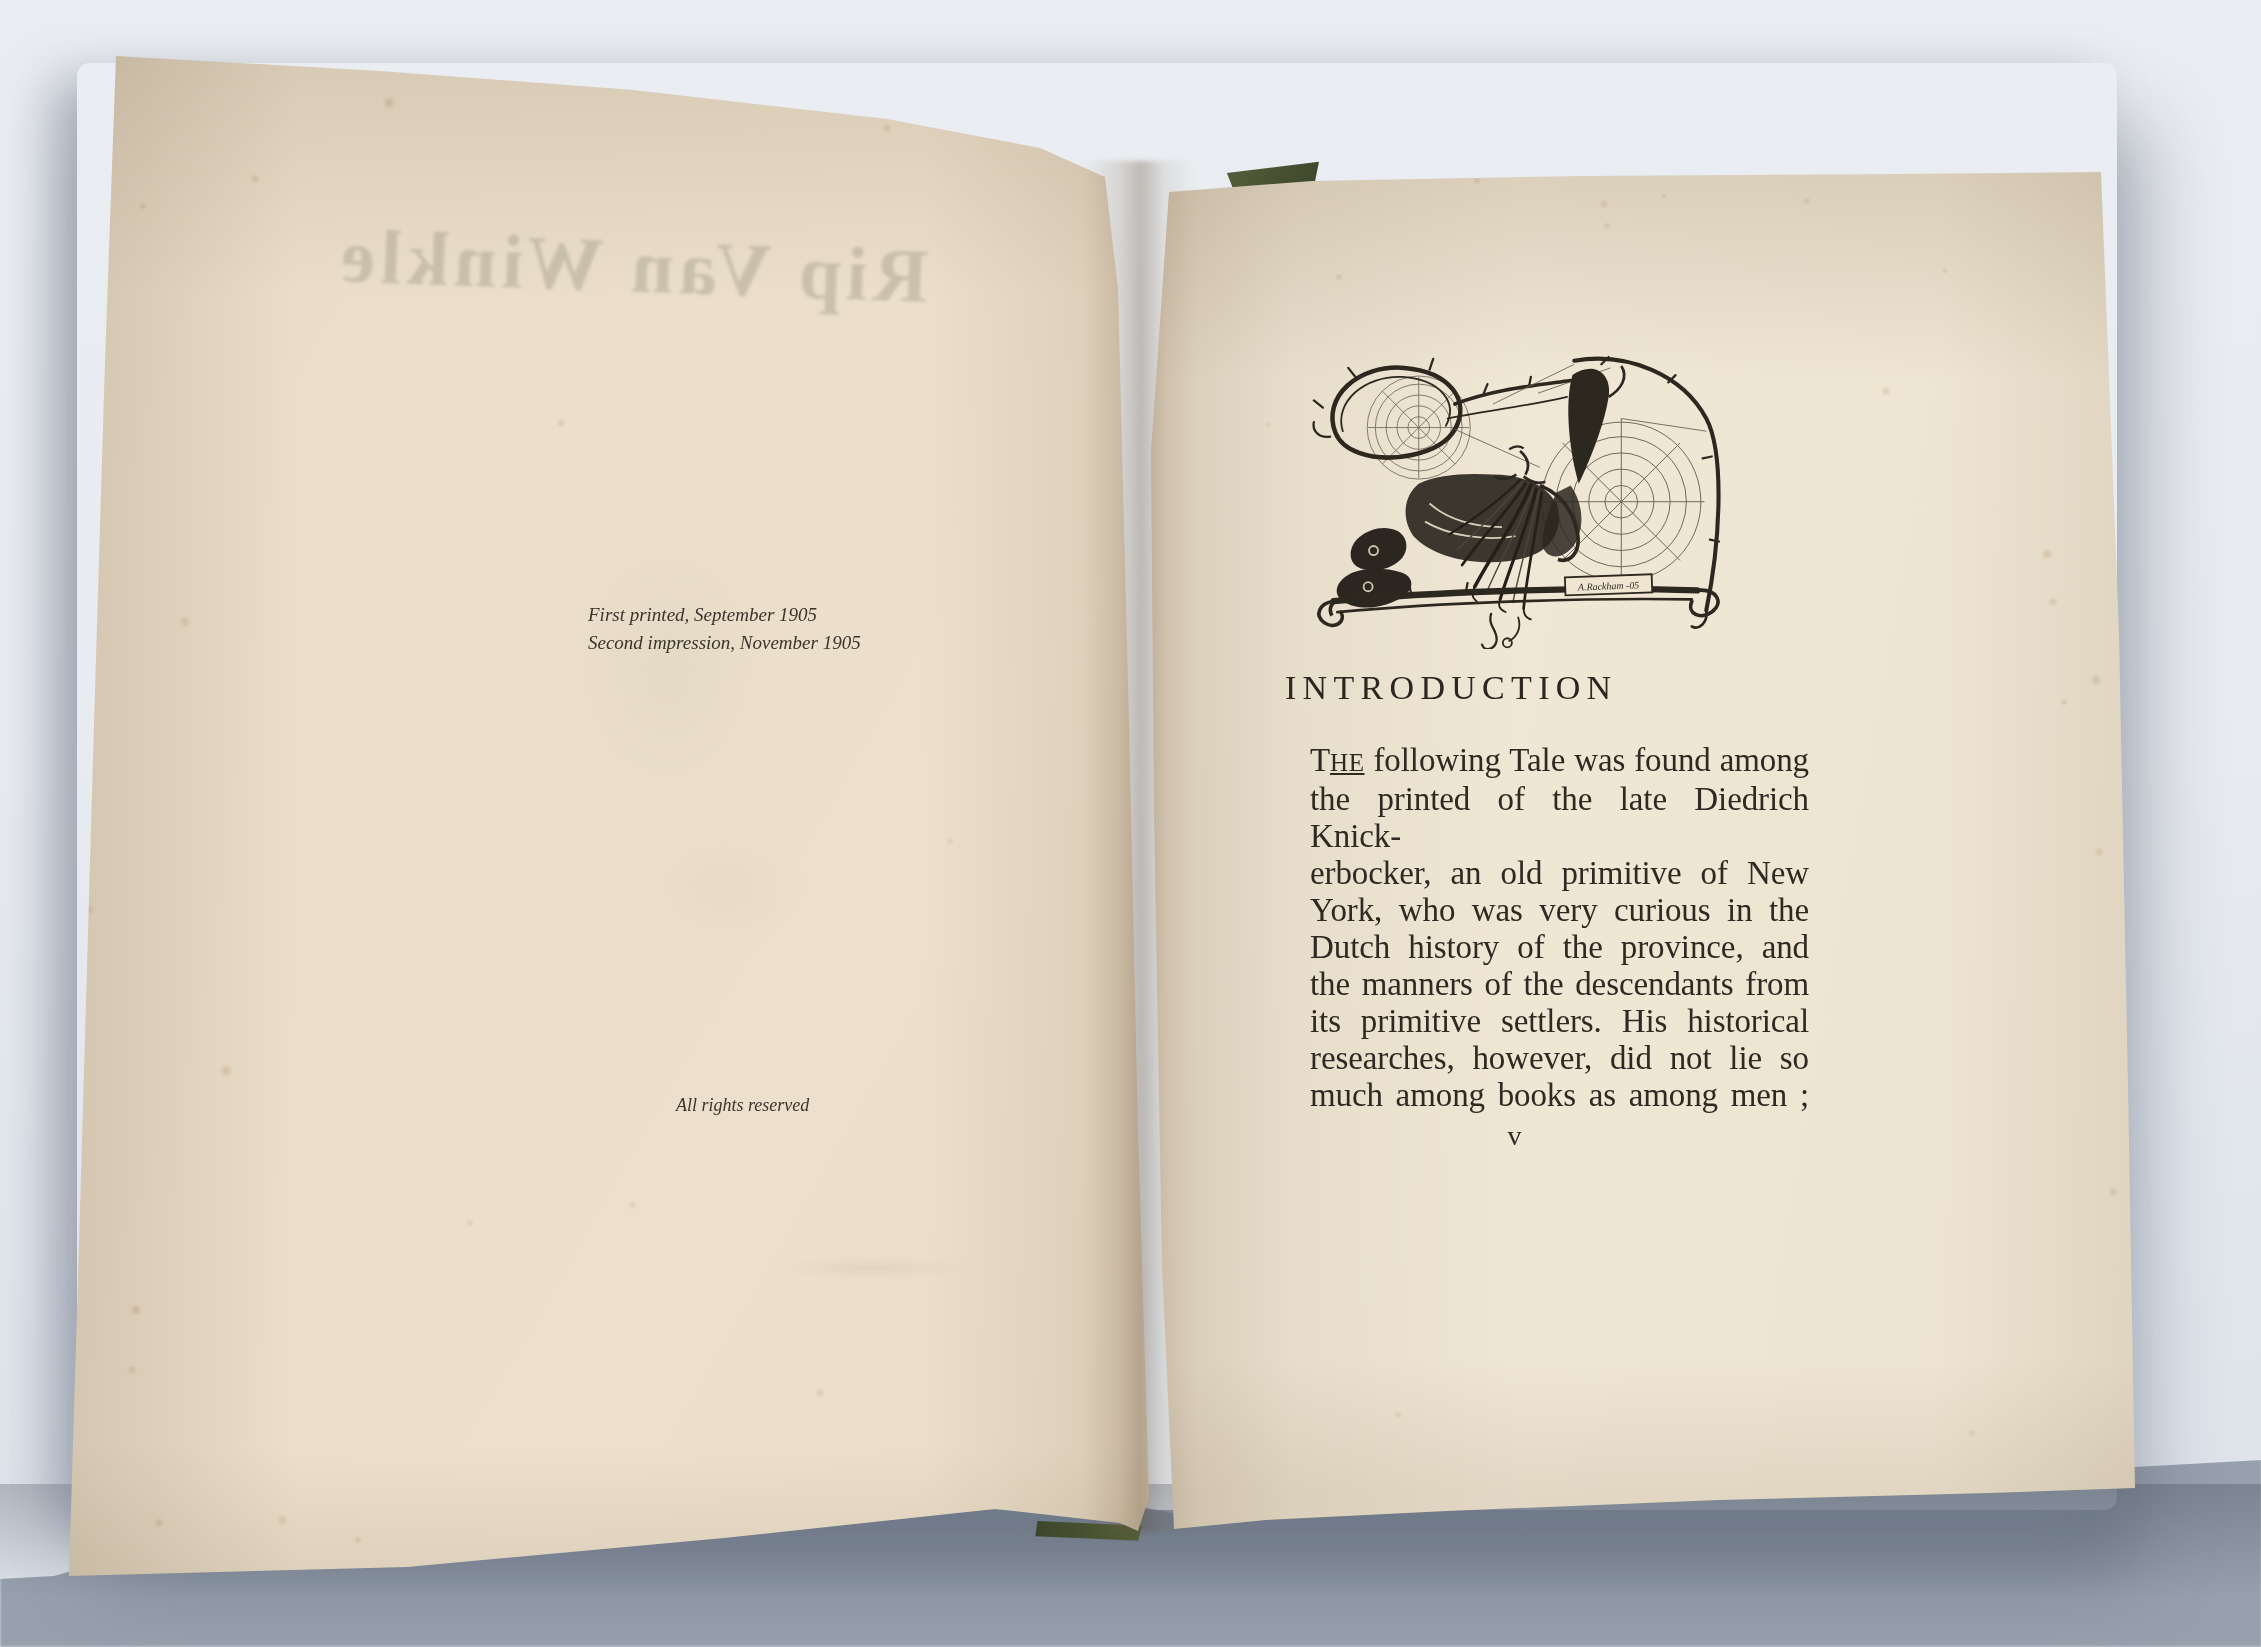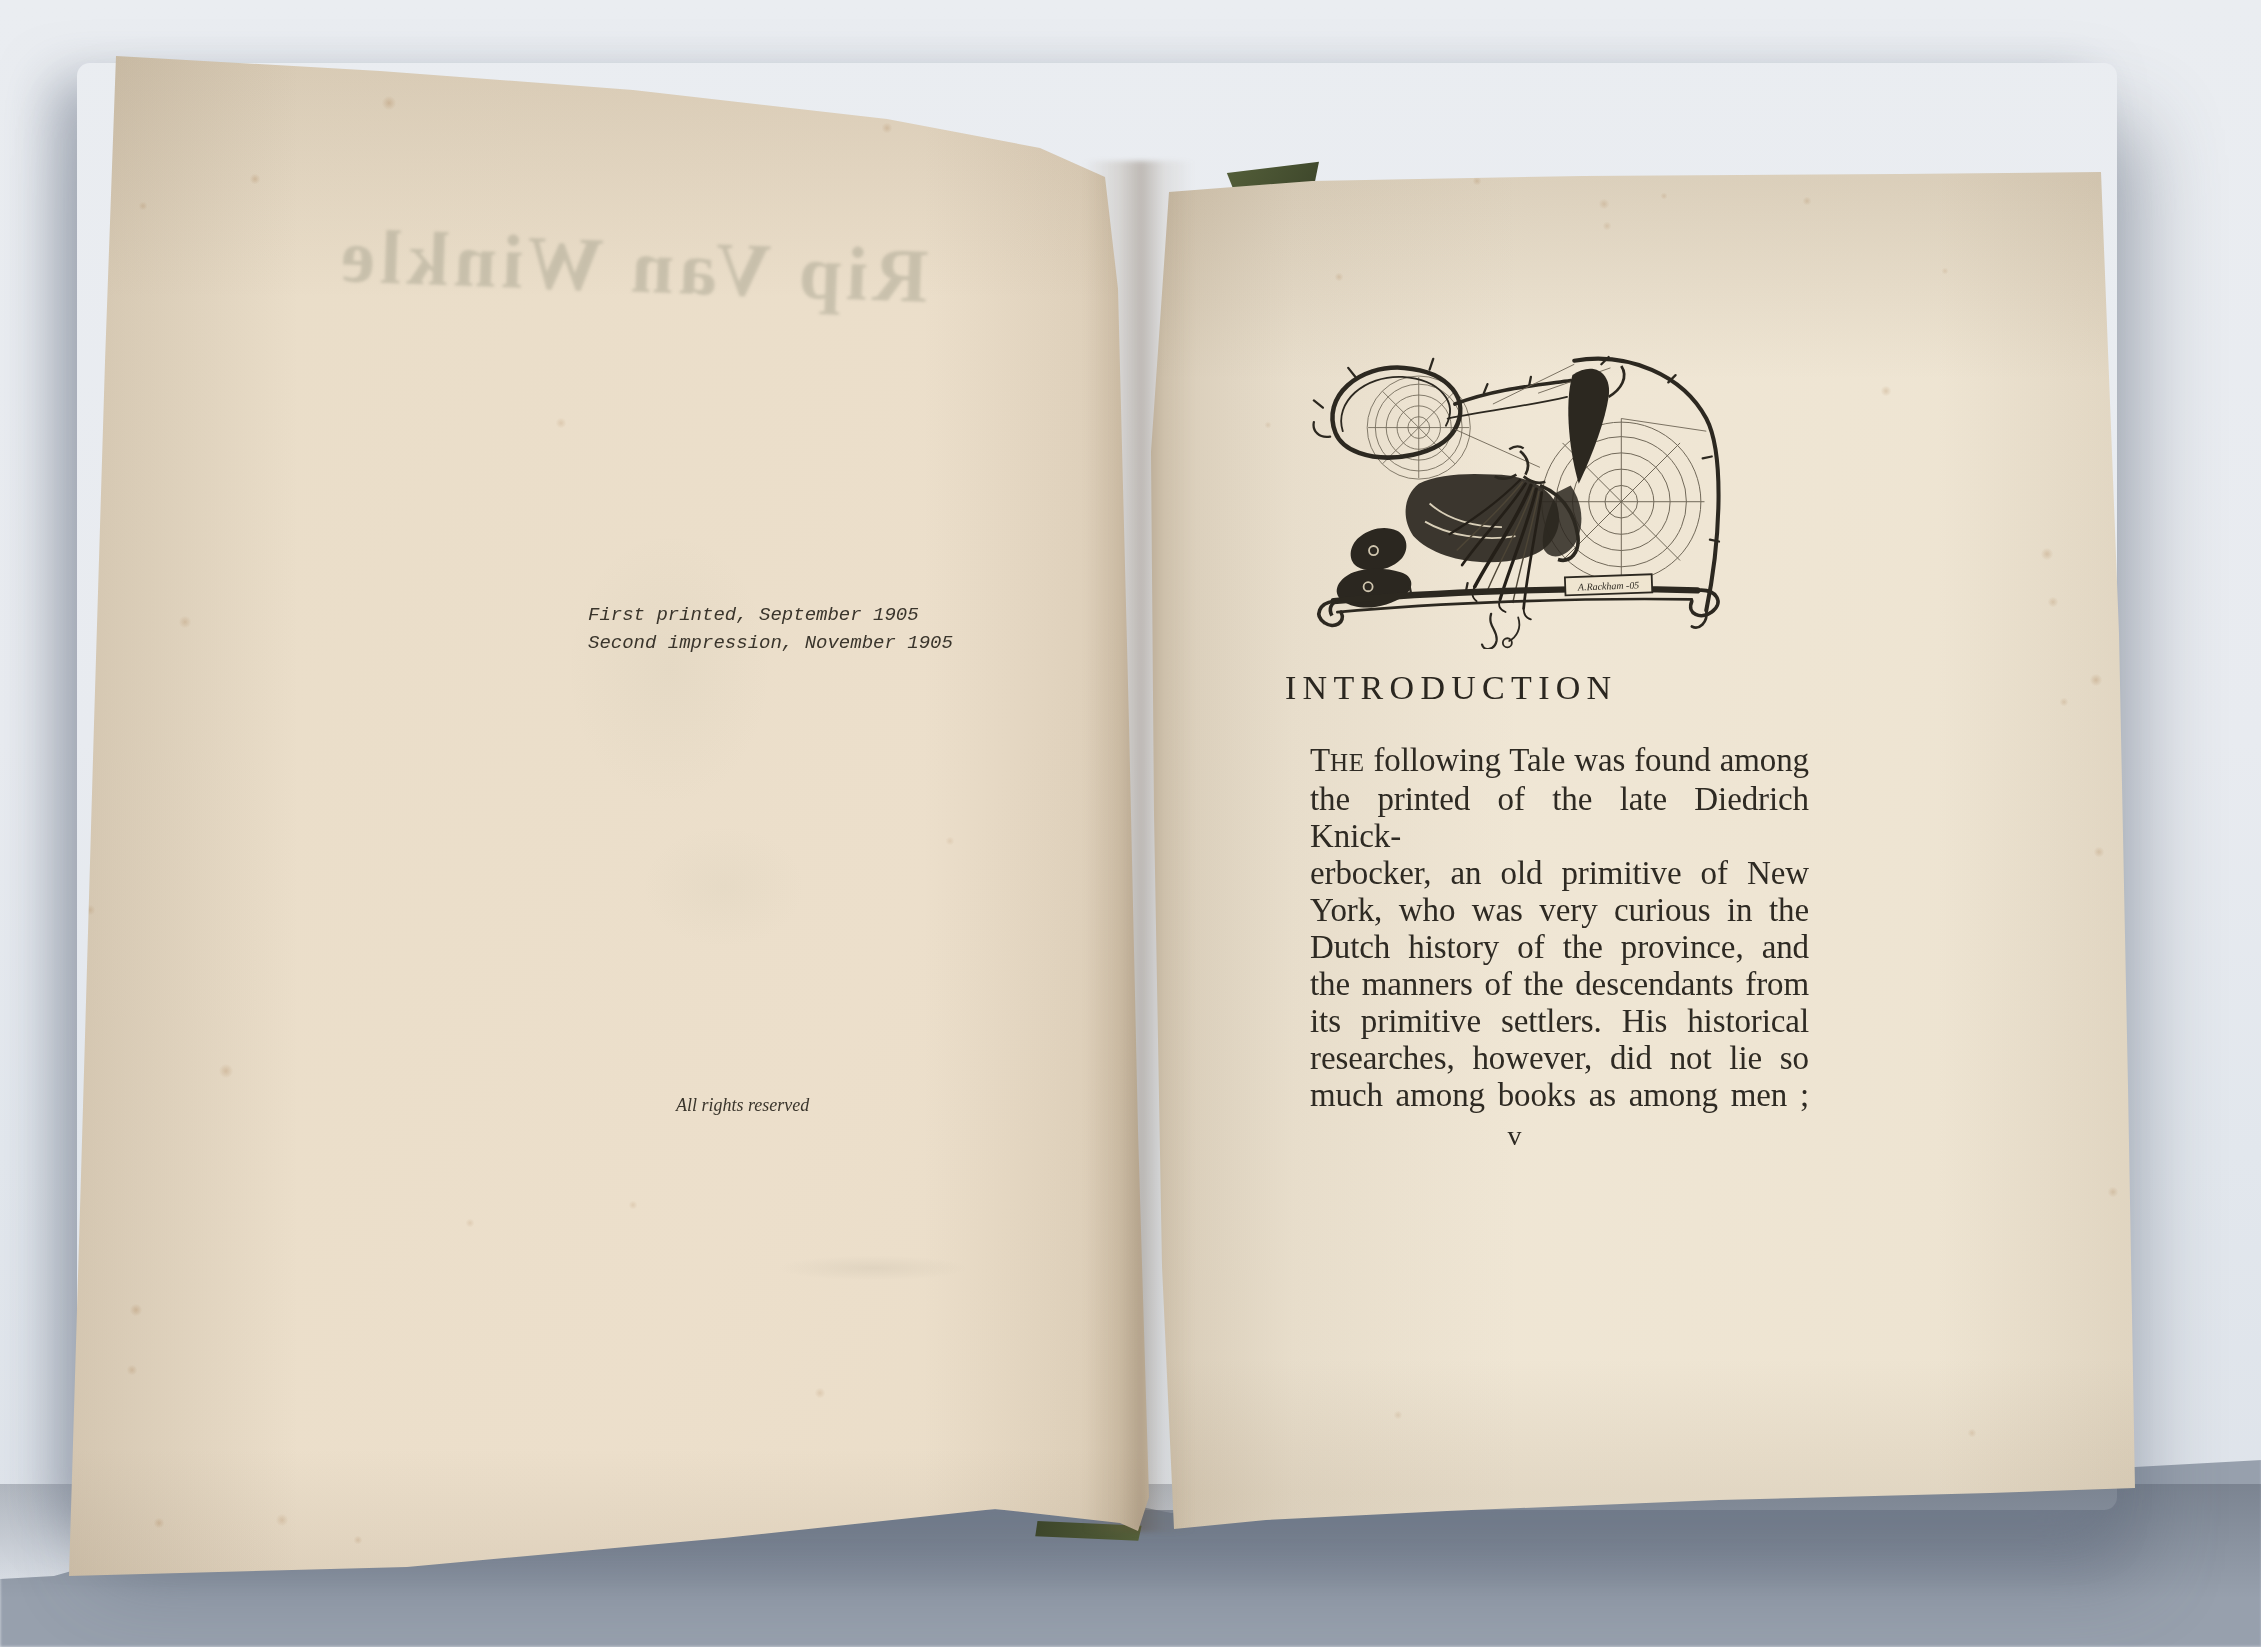--- a/index.html
+++ b/index.html
@@ -99,32 +99,32 @@
     background:linear-gradient(90deg,rgba(112,88,56,0) 0%,rgba(118,93,60,.16) 32%,rgba(92,70,44,.30) 52%,rgba(118,93,60,.10) 72%,rgba(118,93,60,0) 100%);
     filter:blur(2.7px);
   }
 
   
   .showthrough-title{
     left:360px;top:223px;width:568px;height:101px;
     font-weight:700;font-size:76px;letter-spacing:5.4px;color:#a9a591;opacity:.5;
     transform:rotate(2deg) scaleX(-1);filter:blur(1.6px);white-space:nowrap;
   }
-  .imprint{left:588px;top:601px;width:380px;font-style:italic;font-size:19px;line-height:28px;color:#3a352c;font-family:Liberation Mono, monospace;}
+  .imprint{left:588px;top:601px;width:380px;font-style:italic;font-size:19px;line-height:28px;color:#3a352c;}
   .rights{left:636px;top:1095px;width:271px;font-style:italic;font-size:18px;color:#3a352c;margin-left:40px;}
 
   
   .illustration{left:1303px;top:349px;width:425px;height:300px;}
   .heading{
     left:1285px;top:669px;width:499px;text-align:left;
     font-size:34px;letter-spacing:6.3px;color:#2b2720;font-weight:400;
   }
   .body-col{left:1310px;top:742px;width:499px;color:#2e2a23;font-size:33px;line-height:37px;letter-spacing:-0.1px;}
   .body-line{text-align:justify;text-align-last:justify;white-space:normal;}
-  .sc{font-size:.76em;letter-spacing:0.5px;}
+  .sc{font-size:.76em;letter-spacing:0.5px;text-decoration:underline;}
   .page-number{left:1265px;top:1120px;width:499px;text-align:center;font-size:28px;color:#2e2a23;}
 </style>
 </head>
 <body>
 
 <div class="abs surface"></div>
 <div class="abs surface-inner"></div>
 <div class="abs book-shadow"></div>
 <div class="abs binding-top"></div>
 <div class="abs binding-bottom"></div>

